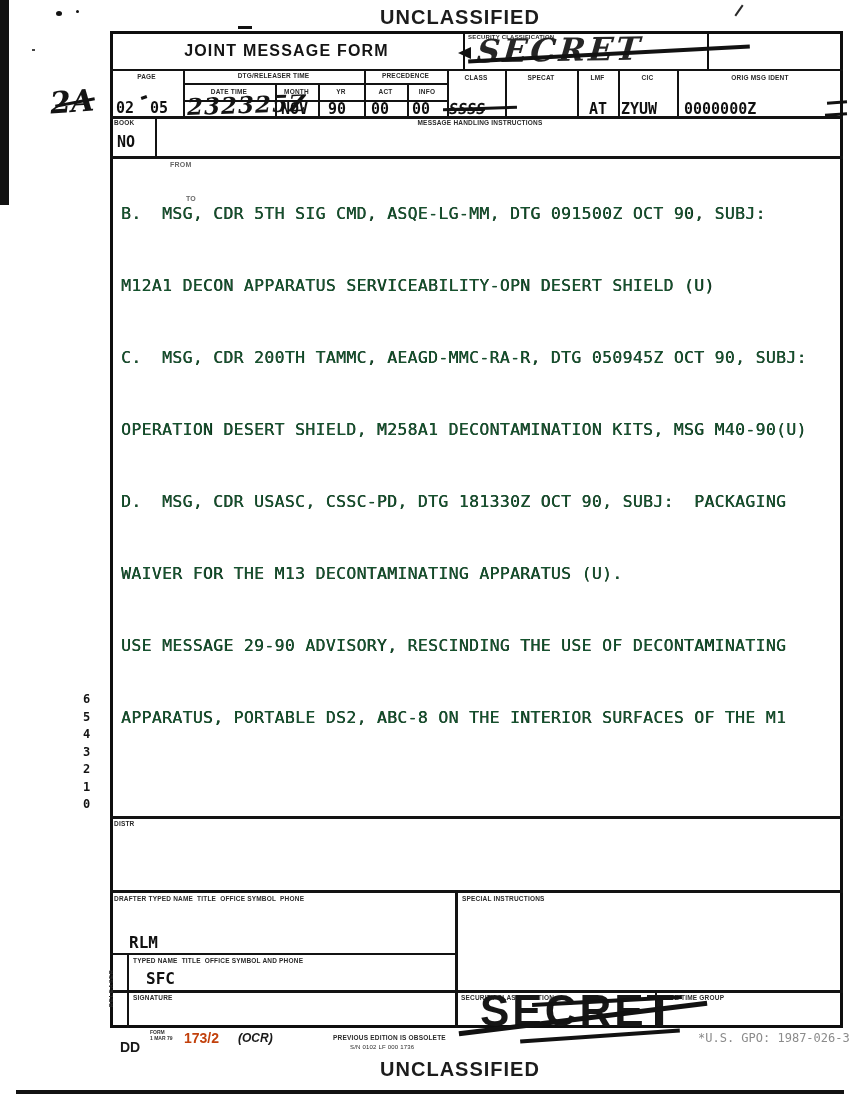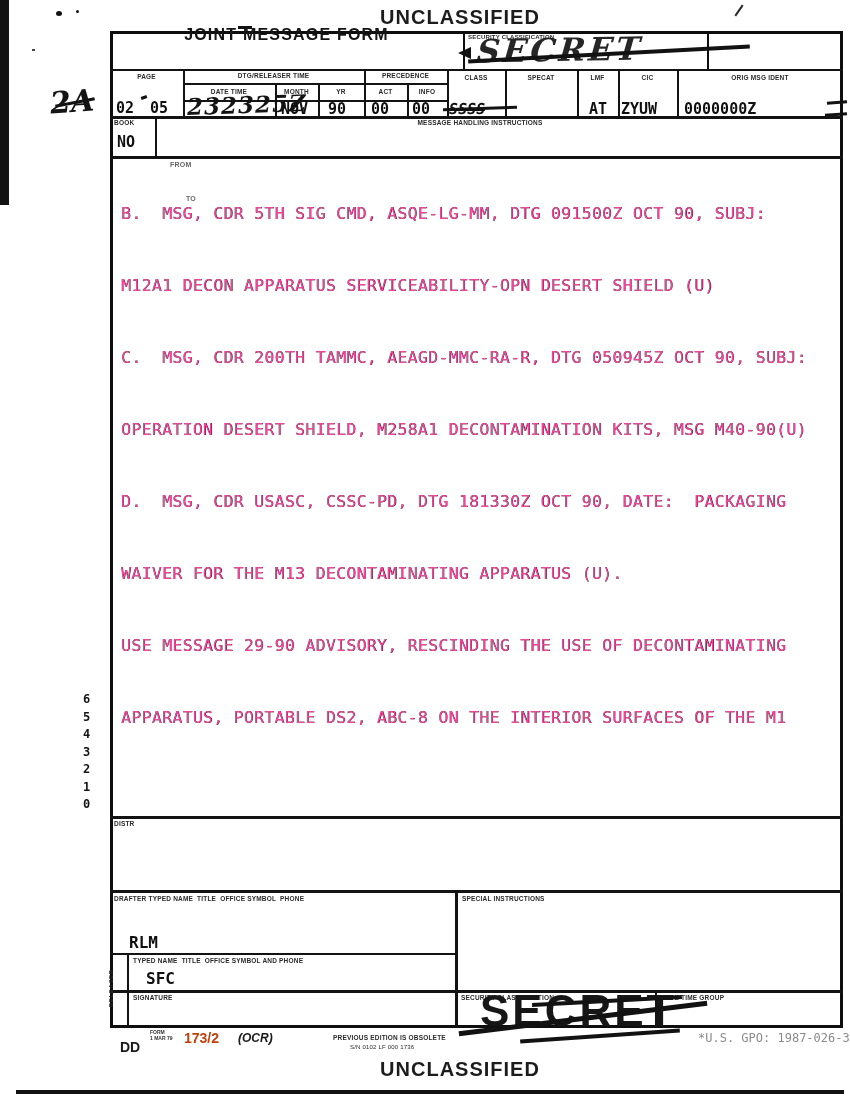--- a/index.html
+++ b/index.html
@@ -23,21 +23,21 @@
     position:absolute; font-family:"DejaVu Sans Mono", monospace;
     font-size:15px; font-weight:bold; color:#101010; white-space:pre;
   }
   .hand{
     position:absolute; font-family:"DejaVu Serif", serif; font-style:italic;
     font-weight:bold; color:#141414; white-space:pre;
   }
   .bodytext{
     position:absolute; left:121px; top:159px; width:722px; height:656px;
     font-family:"DejaVu Sans Mono", monospace; font-size:16.5px;
-    letter-spacing:.3px; color:#ec4899; white-space:pre; overflow:hidden;
+    letter-spacing:.3px; color:#14532d; white-space:pre; overflow:hidden;
     text-shadow:.3px 0 0 #101010;
   }
   .bline{ height:34px; line-height:34px; }
   .gridline{ position:absolute; background:#131313; }
   .stamp-big{
     position:absolute; font-family:"Liberation Sans", sans-serif;
     font-weight:bold; color:#161616;
   }
   .mono-sm{ font-family:"DejaVu Sans Mono", monospace; }
 </style>
@@ -64,21 +64,21 @@
   <div class="abs mono-sm" style="left:83px;top:692px;font-size:12px;font-weight:bold;color:#141414;">6</div>
   <div class="abs mono-sm" style="left:83px;top:710px;font-size:12px;font-weight:bold;color:#141414;">5</div>
   <div class="abs mono-sm" style="left:83px;top:727px;font-size:12px;font-weight:bold;color:#141414;">4</div>
   <div class="abs mono-sm" style="left:83px;top:745px;font-size:12px;font-weight:bold;color:#141414;">3</div>
   <div class="abs mono-sm" style="left:83px;top:762px;font-size:12px;font-weight:bold;color:#141414;">2</div>
   <div class="abs mono-sm" style="left:83px;top:780px;font-size:12px;font-weight:bold;color:#141414;">1</div>
   <div class="abs mono-sm" style="left:83px;top:797px;font-size:12px;font-weight:bold;color:#141414;">0</div>
 
   <div class="abs" style="left:110px;top:31px;width:733px;height:997px;border:3px solid #0e0e0e;"></div>
 
-  <div class="abs" style="left:110px;top:26px;width:353px;text-align:center;font-size:16px;font-weight:bold;letter-spacing:1.2px;color:#141414;">JOINT MESSAGE FORM</div>
+  <div class="abs" style="left:110px;top:42px;width:353px;text-align:center;font-size:16px;font-weight:bold;letter-spacing:1.2px;color:#141414;">JOINT MESSAGE FORM</div>
 
   <div class="abs" style="left:463px;top:31px;width:246px;height:40px;border:2px solid #0e0e0e;"></div>
   <div class="lbl" style="left:468px;top:34px;font-size:6px;">SECURITY CLASSIFICATION</div>
   <div class="hand" style="left:477px;top:31px;font-size:32px;letter-spacing:3px;transform:skewX(-6deg) rotate(-1deg);opacity:.92;">SECRET</div>
   <div class="abs ink" style="left:468px;top:52px;width:282px;height:4px;transform:rotate(-3deg);"></div>
   <div class="abs" style="left:458px;top:47px;width:0;height:0;border-top:6px solid transparent;border-bottom:6px solid transparent;border-right:13px solid #121212;"></div>
 
   <div class="gridline" style="left:110px;top:69px;width:733px;height:2px;"></div>
   <div class="gridline" style="left:183px;top:83px;width:264px;height:2px;"></div>
   <div class="gridline" style="left:183px;top:100px;width:264px;height:2px;"></div>
@@ -129,21 +129,21 @@
   <div class="lbl lblc" style="left:300px;top:119px;width:360px;">MESSAGE HANDLING INSTRUCTIONS</div>
 
   <div class="lbl" style="left:170px;top:161px;color:#666;font-size:7px;">FROM</div>
   <div class="lbl" style="left:186px;top:195px;color:#666;font-size:7px;">TO</div>
 
   <div class="bodytext">
     <div class="bline">B.  MSG, CDR 5TH SIG CMD, ASQE-LG-MM, DTG 091500Z OCT 90, SUBJ:</div>
     <div class="bline">M12A1 DECON APPARATUS SERVICEABILITY-OPN DESERT SHIELD (U)</div>
     <div class="bline">C.  MSG, CDR 200TH TAMMC, AEAGD-MMC-RA-R, DTG 050945Z OCT 90, SUBJ:</div>
     <div class="bline">OPERATION DESERT SHIELD, M258A1 DECONTAMINATION KITS, MSG M40-90(U)</div>
-    <div class="bline">D.  MSG, CDR USASC, CSSC-PD, DTG 181330Z OCT 90, DATE:  PACKAGING</div>
+    <div class="bline">D.  MSG, CDR USASC, CSSC-PD, DTG 181330Z OCT 90, SUBJ:  PACKAGING</div>
     <div class="bline">WAIVER FOR THE M13 DECONTAMINATING APPARATUS (U).</div>
     <div class="bline">USE MESSAGE 29-90 ADVISORY, RESCINDING THE USE OF DECONTAMINATING</div>
     <div class="bline">APPARATUS, PORTABLE DS2, ABC-8 ON THE INTERIOR SURFACES OF THE M1</div>
     
     
     
     
     
     
     

